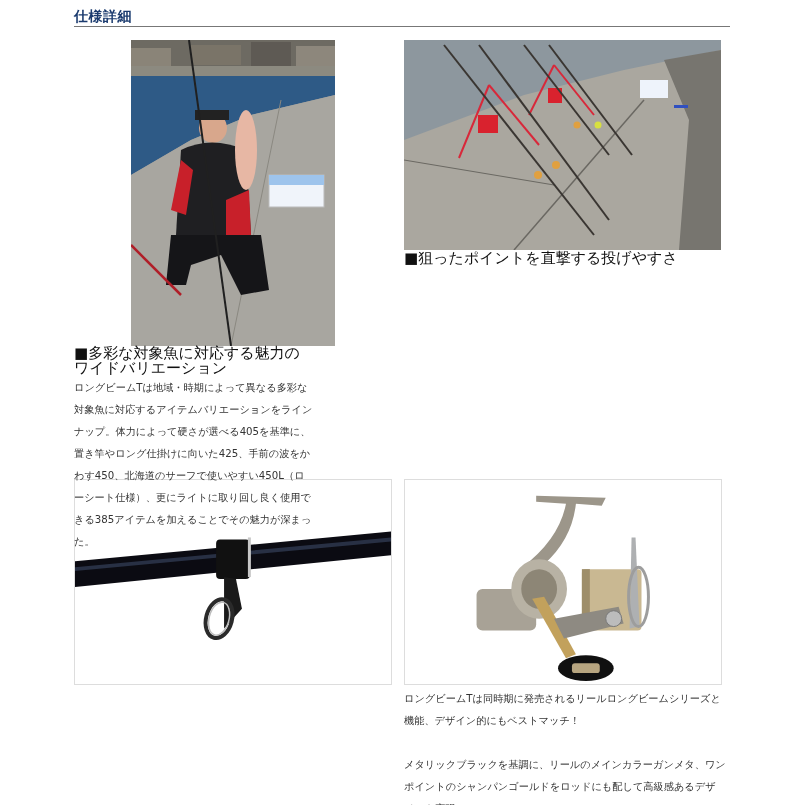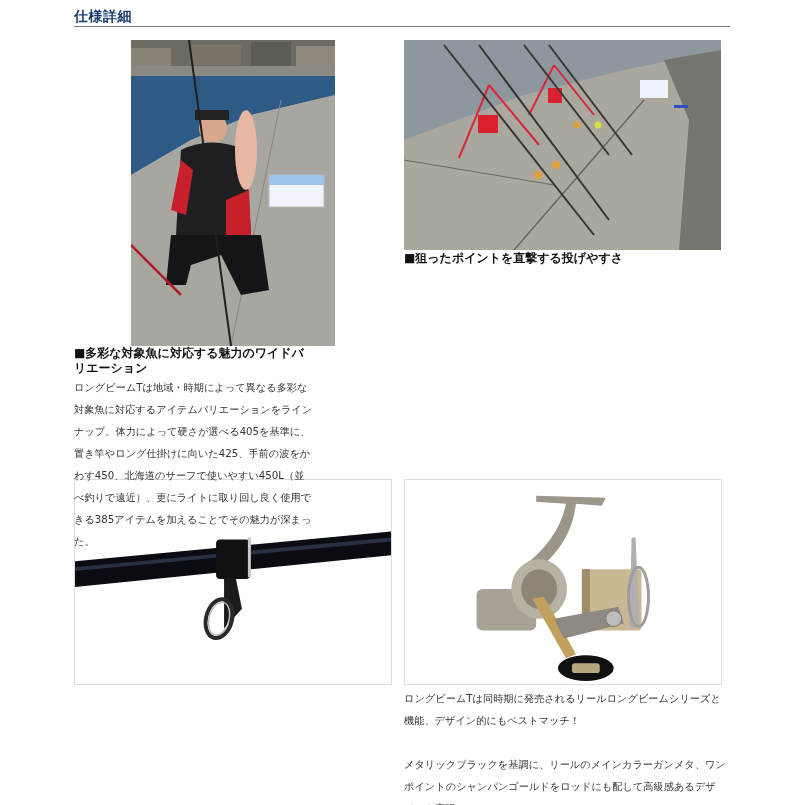--- a/index.html
+++ b/index.html
@@ -16,21 +16,21 @@
 
     .photo { position: absolute; overflow: hidden; }
     .photo svg { display: block; width: 100%; height: 100%; }
 
     .ph-angler { left: 131px; top: 40px; width: 204px; height: 306px; }
     .ph-rods   { left: 404px; top: 40px; width: 317px; height: 210px; }
     .ph-guide  { left: 74px;  top: 479px; width: 318px; height: 206px; border: 1px solid #ddd; background:#fff; }
     .ph-reel   { left: 404px; top: 479px; width: 318px; height: 206px; border: 1px solid #ddd; background:#fff; }
 
     .block { position: absolute; font-size: 10.2px; line-height: 22px; color: #333; }
-    .block h3 { font-size: 12px; font-weight: bold; color: #111; line-height: 15px; margin-bottom: 1px; }
+    .block h3 { font-size: 15px; font-weight: normal; color: #111; line-height: 15px; margin-bottom: 1px; }
     .block p { white-space: normal; word-break: break-all; }
     .block .spacer { height: 22px; }
 
     .b1 { left: 74px;  top: 346px; width: 240px; }
     .b2 { left: 404px; top: 251px; width: 320px; }
     .b3 { left: 74px;  top: 689px; width: 318px; }
     .b4 { left: 404px; top: 688px; width: 322px; }
   </style>
 </head>
 <body>
@@ -121,21 +121,21 @@
     <path d="M128 120 L140 118 L172 176 L162 180 Z" fill="#c2a15c"></path>
     <path d="M150 140 L215 128 L220 145 L160 160 Z" fill="#8e8a82"></path>
     <circle cx="210" cy="140" r="8" fill="#bcbcbc" stroke="#777"></circle>
     <ellipse cx="182" cy="190" rx="28" ry="13" fill="#101010"></ellipse>
     <rect x="168" y="185" width="28" height="10" rx="3" fill="#b7a580"></rect>
   </svg>
 </div>
 
 <div class="block b1">
   <h3>■多彩な対象魚に対応する魅力のワイドバリエーション</h3>
-  <p>ロングビームTは地域・時期によって異なる多彩な対象魚に対応するアイテムバリエーションをラインナップ。体力によって硬さが選べる405を基準に、置き竿やロング仕掛けに向いた425、手前の波をかわす450、北海道のサーフで使いやすい450L（並べ釣りで遠近）、更にライトに取り回し良く使用できる385アイテムを加えることでその魅力が深まった。</p>
+  <p>ロングビームTは地域・時期によって異なる多彩な対象魚に対応するアイテムバリエーションをラインナップ。体力によって硬さが選べる405を基準に、置き竿やロング仕掛けに向いた425、手前の波をかわす450、北海道のサーフで使いやすい450L（ローシート仕様）、更にライトに取り回し良く使用できる385アイテムを加えることでその魅力が深まった。</p>
 </div>
 
 <div class="block b2">
   <h3>■狙ったポイントを直撃する投げやすさ</h3>
 </div>
 
 <div class="block b3">
 </div>
 
 <div class="block b4">

